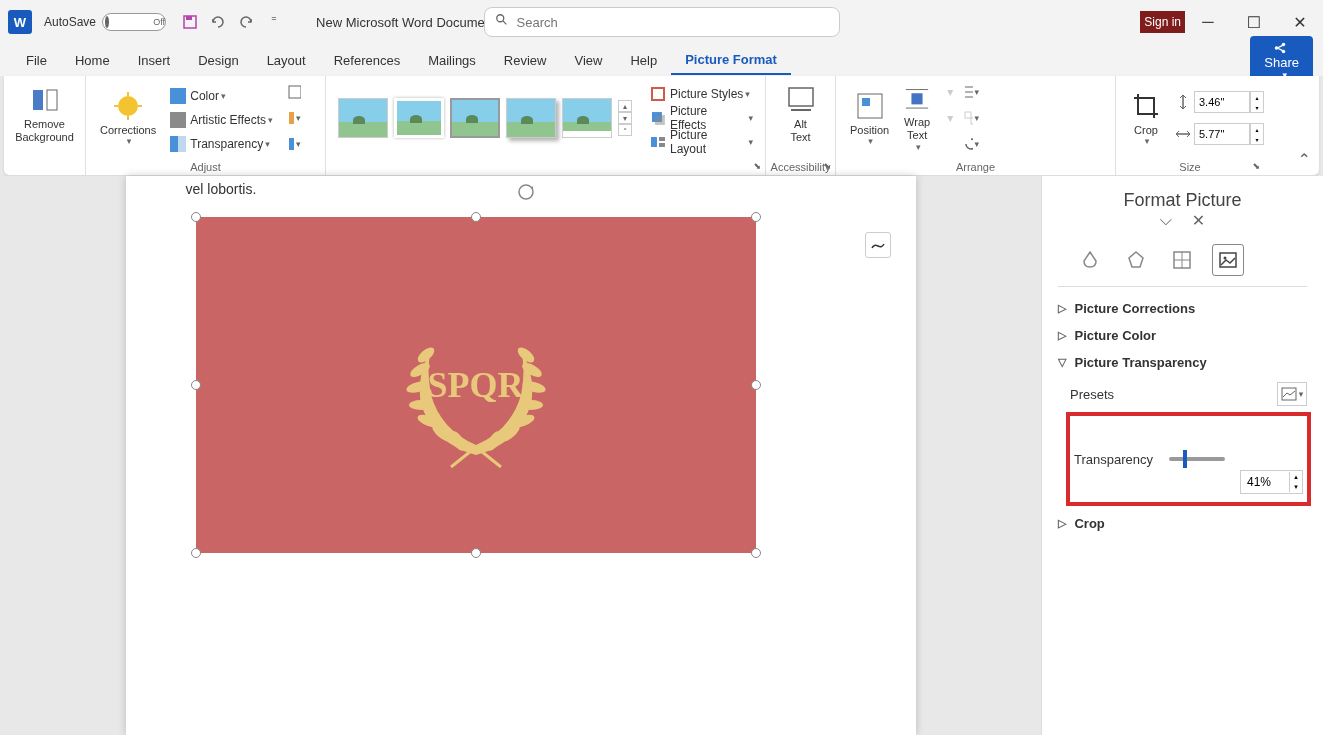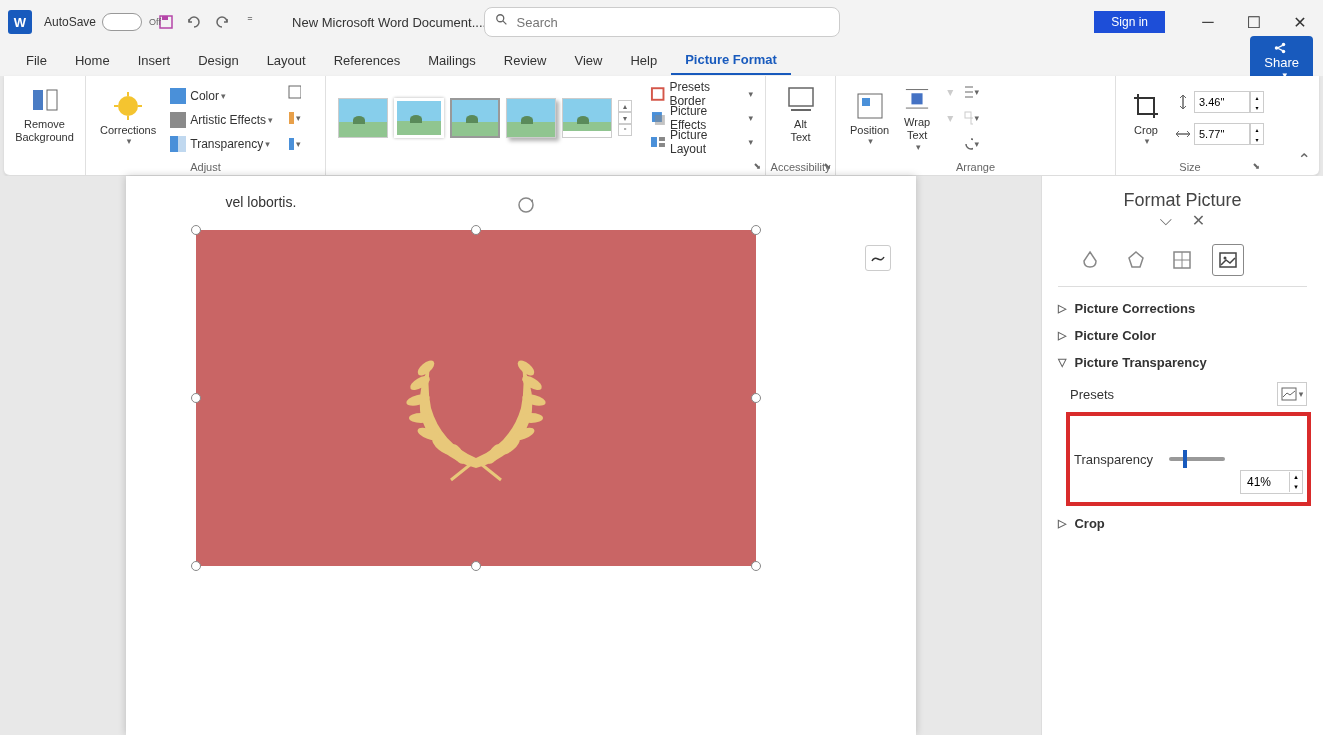--- a/index.html
+++ b/index.html
@@ -2,31 +2,31 @@
 <html><head>
 <meta charset="utf-8">
 <style>
 * { margin: 0; padding: 0; box-sizing: border-box; font-family: 'Segoe UI', Tahoma, sans-serif; }
 body { background: #e8e8e8; width: 1323px; height: 735px; overflow: hidden; position: relative; }
 
 
 .titlebar { height: 44px; background: #f3f3f3; display: flex; align-items: center; padding: 0 8px; position: relative; }
 .word-icon { width: 24px; height: 24px; background: #185abd; border-radius: 3px; display: flex; align-items: center; justify-content: center; color: white; font-weight: bold; font-size: 13px; margin-right: 12px; }
 .autosave { display: flex; align-items: center; font-size: 12px; color: #333; margin-right: 10px; }
-.autosave-toggle { width: 40px; height: 18px; border: 1px solid #999; border-radius: 10px; margin-left: 6px; position: relative; background: #fff; display: flex; align-items: center; gap: 40px; }
+.autosave-toggle { width: 64px; height: 18px; border: 1px solid #999; border-radius: 10px; margin-left: 6px; position: relative; background: #fff; display: flex; align-items: center; gap: 40px; }
 .autosave-toggle-knob { width: 12px; height: 12px; background: #666; border-radius: 50%; margin-left: 2px; }
 .autosave-toggle-label { font-size: 9px; color: #666; margin-left: 4px; }
 .qat-btn { width: 28px; height: 28px; display: flex; align-items: center; justify-content: center; color: #666; cursor: pointer; }
 .doc-title { font-size: 13px; color: #333; margin-left: 28px; display: flex; align-items: center; }
 .doc-title-chevron { margin-left: 6px; color: #666; }
 .search-box { position: absolute; left: 50%; transform: translateX(-50%); width: 356px; height: 30px; background: #fff; border: 1px solid #ccc; border-radius: 8px; display: flex; align-items: center; padding: 0 10px; }
 .search-icon { color: #666; margin-right: 8px; }
 .search-input { border: none; outline: none; flex: 1; font-size: 13px; color: #666; }
 .titlebar-right { position: absolute; right: 0; display: flex; align-items: center; }
-.signin-btn { background: #1d4ed8; color: white; padding: 4px 17px; font-size: 12px; margin-right: 20px; }
+.signin-btn { background: #7f1d1d; color: white; padding: 4px 4px; font-size: 12px; }
 .win-btn { width: 46px; height: 32px; display: flex; align-items: center; justify-content: center; color: #333; }
 
 
 .tabs { height: 32px; background: #f3f3f3; display: flex; align-items: center; padding-left: 12px; position: relative; }
 .tab { padding: 6px 14px; font-size: 13px; color: #333; cursor: pointer; }
 .tab.active { color: #185abd; border-bottom: 2px solid #185abd; font-weight: 600; }
 .share-btn { position: absolute; right: 10px; background: #185abd; color: white; padding: 5px 14px; border-radius: 4px; font-size: 13px; display: flex; align-items: center; flex-direction: column; }
 
 
 .ribbon { height: 100px; background: #fff; display: flex; border-bottom: 1px solid #ddd; border-radius: 0 0 6px 6px; margin: 0 4px; box-shadow: 0 1px 3px rgba(0,0,0,0.1); position: relative; }
@@ -248,21 +248,21 @@
           <div class="gallery-more-btn">▴</div>
           <div class="gallery-more-btn">▾</div>
           <div class="gallery-more-btn">⁼</div>
         </div>
       </div>
       <div style="display:flex;flex-direction:column;margin-left:10px">
         <div class="ribbon-small-btn">
             <svg class="ribbon-small-icon" viewBox="0 0 16 16">
               <rect x="2" y="2" width="12" height="12" fill="none" stroke="#d4574a" stroke-width="2"></rect>
             </svg>
-            <span>Presets Border</span>
+            <span>Picture Styles</span>
             <span class="ribbon-chevron">▾</span>
           </div>
         <div class="ribbon-small-btn">
             <svg class="ribbon-small-icon" viewBox="0 0 16 16">
               <rect x="2" y="2" width="10" height="10" fill="#4a90d9"></rect>
               <rect x="5" y="5" width="10" height="10" fill="#888" opacity="0.5"></rect>
             </svg>
             <span>Picture Effects</span>
             <span class="ribbon-chevron">▾</span>
           </div>
@@ -381,21 +381,21 @@
       </div>
     </div>
     <div class="ribbon-group-label">Size</div>
     <div class="dialog-launcher">⬊</div>
   </div>
   <div class="ribbon-collapse">⌃</div>
 </div>
 
 <div class="doc-area">
   <div class="page">
-    <div class="doc-text" style="margin-left:40px;padding-top:18px">vel lobortis.</div>
+    <div class="doc-text" style="padding-top:5px">vel lobortis.</div>
     <div class="image-container">
       <div class="rotate-handle">
         <svg width="20" height="20" viewBox="0 0 20 20">
             <circle cx="10" cy="10" r="7" fill="none" stroke="#888" stroke-width="1.5"></circle>
             <path d="M15 6 L17 4 L17 8" fill="#888"></path>
           </svg>
       </div>
       <div class="selected-image">
         <svg class="wreath" viewBox="0 0 200 180">
           <g fill="#e8c87a">
@@ -411,20 +411,21 @@
             <ellipse cx="150" cy="60" rx="10" ry="5" transform="rotate(40 150 60)"></ellipse>
             <ellipse cx="156" cy="75" rx="11" ry="5" transform="rotate(30 156 75)"></ellipse>
             <ellipse cx="158" cy="92" rx="12" ry="5" transform="rotate(15 158 92)"></ellipse>
             <ellipse cx="155" cy="110" rx="12" ry="5" transform="rotate(0 155 110)"></ellipse>
             <ellipse cx="147" cy="126" rx="12" ry="5" transform="rotate(-20 147 126)"></ellipse>
             <ellipse cx="134" cy="138" rx="12" ry="5" transform="rotate(-40 134 138)"></ellipse>
             <ellipse cx="118" cy="146" rx="11" ry="5" transform="rotate(-60 118 146)"></ellipse>
             <path d="M100 152 L75 172 M100 152 L125 172" stroke="#e8c87a" stroke-width="3" fill="none"></path>
           </g>
         </svg>
+        <div class="spqr-text">SPQR</div>
       </div>
       <div class="sel-handle" style="top:-5px;left:-5px"></div>
       <div class="sel-handle" style="top:-5px;left:275px"></div>
       <div class="sel-handle" style="top:-5px;left:555px"></div>
       <div class="sel-handle" style="top:163px;left:-5px"></div>
       <div class="sel-handle" style="top:163px;left:555px"></div>
       <div class="sel-handle" style="top:331px;left:-5px"></div>
       <div class="sel-handle" style="top:331px;left:275px"></div>
       <div class="sel-handle" style="top:331px;left:555px"></div>
       <div class="layout-btn">

